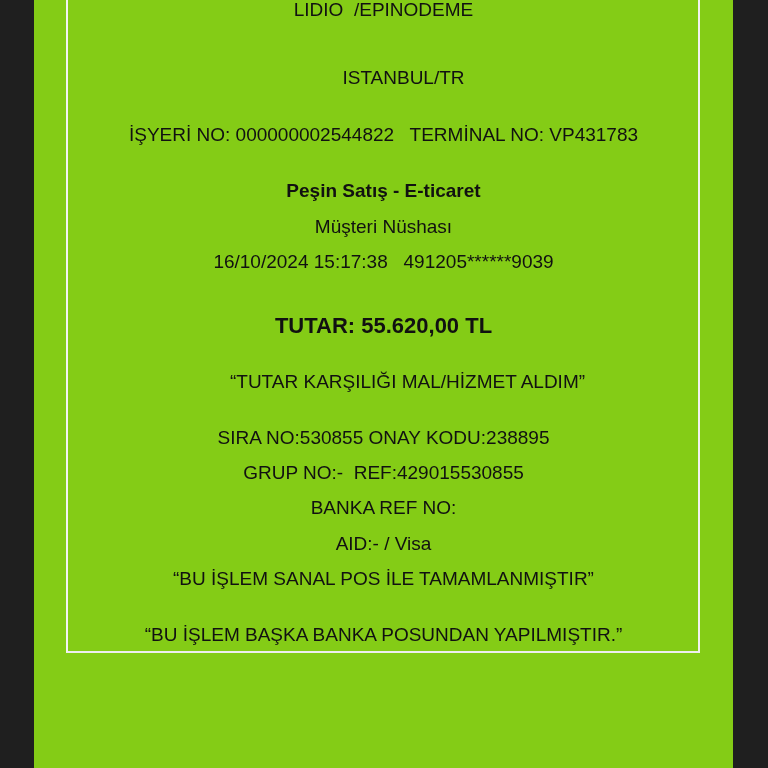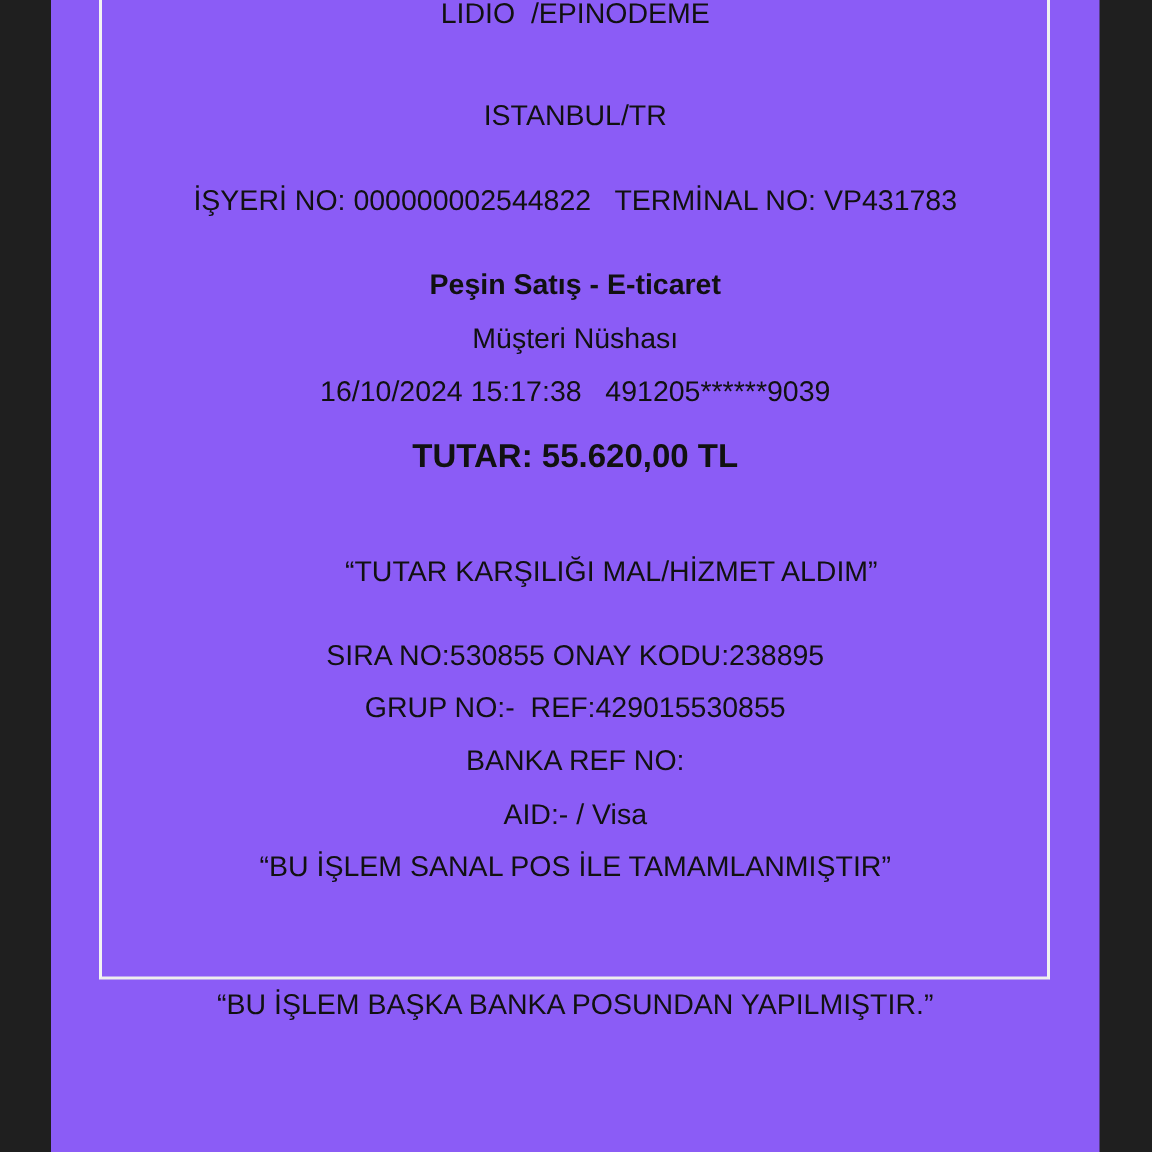--- a/index.html
+++ b/index.html
@@ -1,36 +1,36 @@
 <!DOCTYPE html>
 <html><head>
 <meta charset="utf-8">
 <style>
   html, body { margin:0; padding:0; }
   body { width:768px; height:768px; background:#1f1f1f; position:relative; overflow:hidden;
          font-family:"Liberation Sans", "DejaVu Sans", sans-serif; color:#111; }
-  .page { position:absolute; left:34px; top:0; width:699px; height:768px; background:#8b5cf6; }
+  .page { position:absolute; left:34px; top:0; width:699px; height:768px; background:#84cc16; }
   .box { position:absolute; left:32px; top:-2px; width:634px; height:655px;
          border-right:2px solid #f1f1f1; border-left:2px solid #f3f3f3; border-bottom:2px solid #eeeeee; box-sizing:border-box; }
   .line { position:absolute; left:0; width:699px; text-align:center; white-space:pre; font-size:19px; line-height:22px; }
   .bold { font-weight:bold; }
   .big { font-size:22px; line-height:26px; }
 </style>
 </head>
 <body>
 
 <div class="page">
   <div class="box"></div>
   <div class="line" style="top:-1px;">LIDIO  /EPINODEME</div>
-  <div class="line" style="top:67px;">ISTANBUL/TR</div>
+  <div class="line" style="top:67px;margin-left:20px;">ISTANBUL/TR</div>
   <div class="line" style="top:124px;">İŞYERİ NO: 000000002544822   TERMİNAL NO: VP431783</div>
   <div class="line bold" style="top:180px;">Peşin Satış - E-ticaret</div>
   <div class="line" style="top:216px;">Müşteri Nüshası</div>
   <div class="line" style="top:251px;">16/10/2024 15:17:38   491205******9039</div>
-  <div class="line bold big" style="top:291px;">TUTAR: 55.620,00 TL</div>
+  <div class="line bold big" style="top:313px;">TUTAR: 55.620,00 TL</div>
   <div class="line" style="top:371px;padding-left:24px;">“TUTAR KARŞILIĞI MAL/HİZMET ALDIM”</div>
   <div class="line" style="top:427px;">SIRA NO:530855 ONAY KODU:238895</div>
   <div class="line" style="top:462px;">GRUP NO:-  REF:429015530855</div>
   <div class="line" style="top:533px;">AID:- / Visa</div>
   <div class="line" style="top:497px;">BANKA REF NO:</div>
   <div class="line" style="top:568px;">“BU İŞLEM SANAL POS İLE TAMAMLANMIŞTIR”</div>
-  <div class="line" style="top:624px;margin-top:36px;">“BU İŞLEM BAŞKA BANKA POSUNDAN YAPILMIŞTIR.”</div>
+  <div class="line" style="top:624px;">“BU İŞLEM BAŞKA BANKA POSUNDAN YAPILMIŞTIR.”</div>
 </div>
 
 </body></html>

